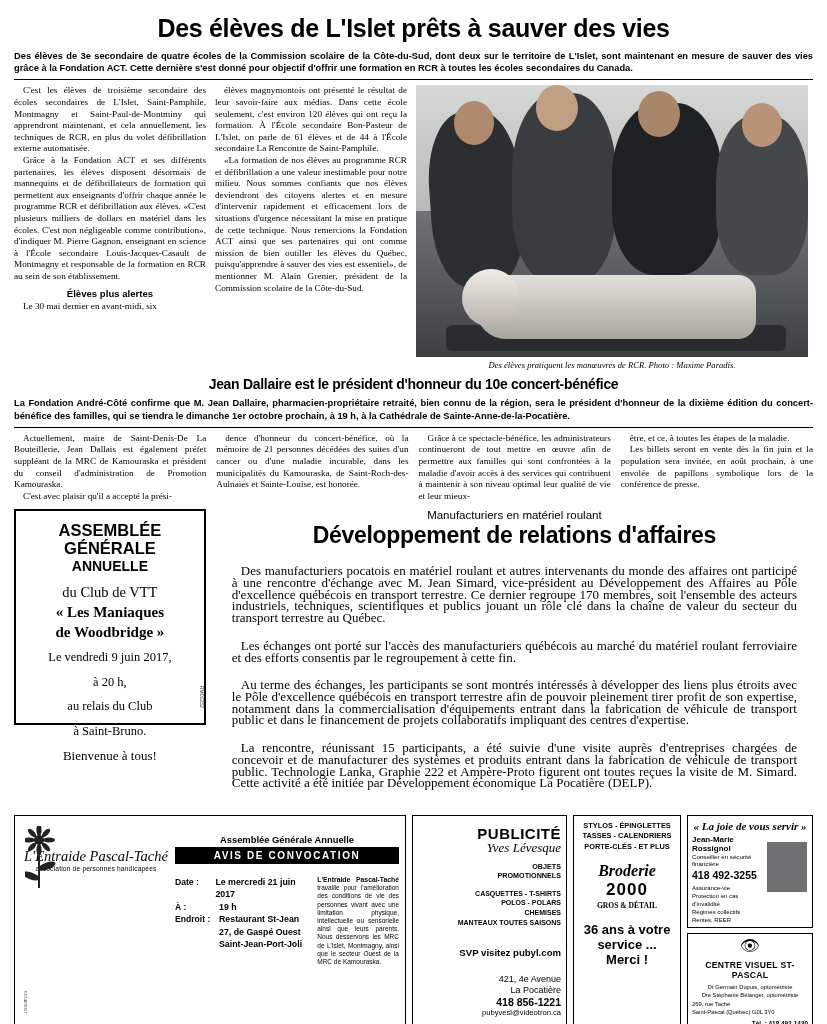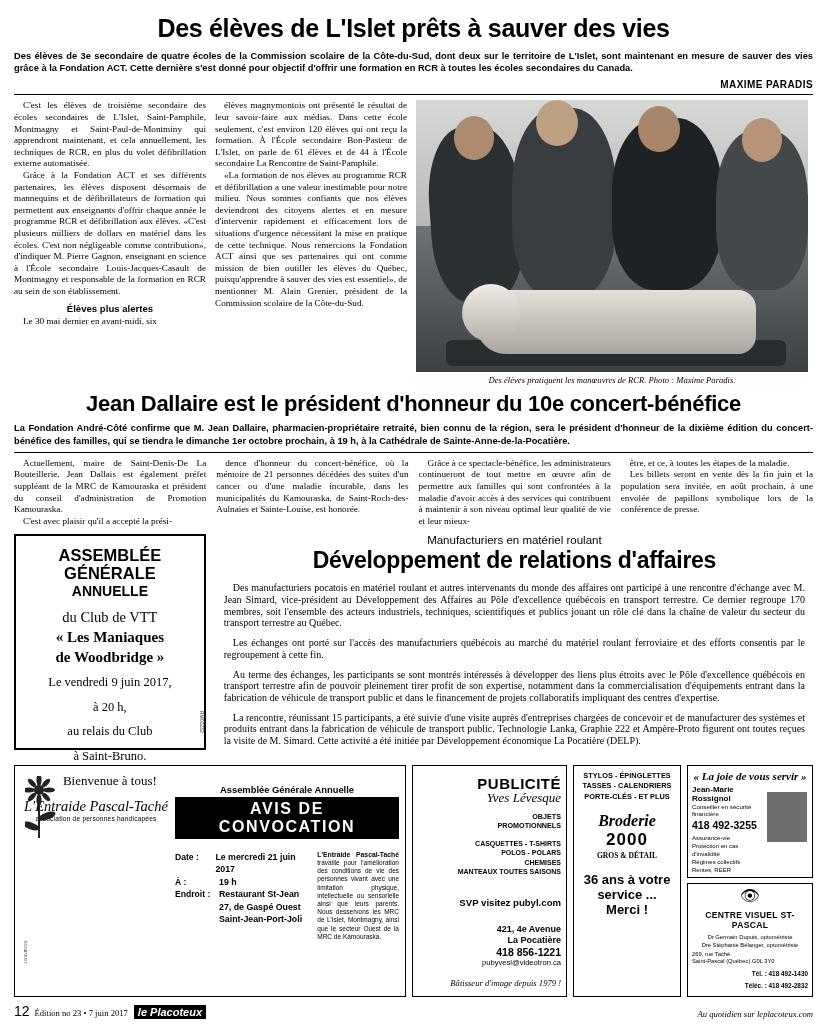--- a/index.html
+++ b/index.html
@@ -90,21 +90,21 @@
   .manikin-head { position:absolute; left:46px; bottom:30px; width:58px; height:58px;
       background:linear-gradient(180deg,#efece6,#b6b2ab); border-radius:50%; }
   .mat { position:absolute; left:30px; bottom:6px; width:340px; height:26px;
       background:#2a2d2f; border-radius:6px; }
 
   
   .headline2 {
     text-align: center;
     font-family: "Liberation Sans", sans-serif;
     font-weight: bold;
-    font-size: 22px;
+    font-size: 14px;
     margin: 6px 0 5px 0;
     letter-spacing: -0.3px;
   }
   .story2cols { display: flex; gap: 10px; margin-top: 4px; }
   .s2col { width: 194px; font-size: 9.2px; line-height: 11.6px; text-align: justify; }
   .s2col p { margin: 0; text-indent: 9px; }
 
   
   .midsection { display: flex; gap: 10px; margin-top: 7px; }
   .aga-box {
@@ -132,53 +132,53 @@
     margin-bottom: 1px;
   }
   .headline3 {
     text-align: center;
     font-family: "Liberation Sans", sans-serif;
     font-weight: bold;
     font-size: 23px;
     margin: 0 0 6px 0;
     letter-spacing: -0.3px;
   }
-  .story3 p { margin: 8px; font-size: 10px; line-height: 11.7px; text-align: justify; text-indent: 9px; }
+  .story3 p { margin: 16px; font-size: 13px; line-height: 11.7px; text-align: justify; text-indent: 9px; }
 
   
   .ads { display: flex; gap: 6px; margin-top: 10px; }
   .ad { border: 1px solid #000; position: relative; }
   .ad1 { width: 392px; height: 232px; padding: 6px; display: flex; }
   .ad1-left { width: 152px; position: relative; }
   .entraide-logo { font-family:"Liberation Serif", serif; font-style: italic; font-size: 14.5px; text-align:center; margin-top: 26px; }
   .entraide-sub { font-size: 6.6px; text-align:center; font-family:"Liberation Sans", sans-serif; letter-spacing:0.2px; }
   .sunflower { position:absolute; left:4px; top:4px; width:46px; height:66px; }
   .ad1-right { width: 228px; padding-left: 4px; }
   .aga-bar {
     background:#000; color:#fff; text-align:center;
-    font-family:"Liberation Sans", sans-serif; font-weight:bold; font-size:16px;
+    font-family:"Liberation Sans", sans-serif; font-weight:bold; font-size:10px;
     letter-spacing:1.6px; padding:3px 12px; margin-top:2px;
   }
   .aga-head2 { text-align:center; font-family:"Liberation Sans", sans-serif; font-weight:bold; font-size:9.4px; margin-top:12px;}
   .ad1-intro { font-family:"Liberation Sans", sans-serif; font-size:9.2px; text-align:center; line-height:12px; margin-top:9px;}
   .ad1-cols { display:flex; gap:8px; margin-top:12px; }
   .details { font-family:"Liberation Sans", sans-serif; font-size:8.6px; line-height:12.5px; width:138px;}
   .details b { font-size:8.8px; }
   .det-row { display:flex; }
   .det-lab { width:44px; font-weight:bold; }
   .blurb { font-family:"Liberation Sans", sans-serif; font-size:6.5px; line-height:8.2px; width:84px; text-align:justify; }
   .blurb b { font-size:6.8px; }
   .vcode { position:absolute; left:2px; bottom:26px; font-size:5px; writing-mode: vertical-rl; color:#333;}
 
   .ad2 { width: 170px; height: 232px; padding: 5px; text-align:right; }
   .pub-logo { font-family:"Liberation Sans", sans-serif; font-weight:bold; font-size:15px; letter-spacing:0.5px; margin-top:4px;}
   .pub-script { font-family:"Liberation Serif", serif; font-style:italic; font-size:13px; margin-top:-2px;}
   .pub-small { font-family:"Liberation Sans", sans-serif; font-weight:bold; font-size:7.2px; line-height:9.4px; margin-top:6px; }
   .pub-list { font-family:"Liberation Sans", sans-serif; font-weight:bold; font-size:7px; line-height:9.6px; margin-top:8px;}
-  .pub-addr { font-family:"Liberation Sans", sans-serif; font-weight:bold; font-size:9px; line-height:11px;}
+  .pub-addr { font-family:"Liberation Sans", sans-serif; font-weight:normal; font-size:9px; line-height:11px;}
   .pub-tel { font-family:"Liberation Sans", sans-serif; font-weight:bold; font-size:10.5px;}
   .pub-mail { font-family:"Liberation Sans", sans-serif; font-size:7.6px;}
   .pub-foot { font-family:"Liberation Serif", serif; font-style:italic; font-size:8.6px; margin-top:11px;}
 
   .ad3 { width: 118px; height: 232px; padding: 5px; text-align:center;}
   .styl { font-family:"Liberation Sans", sans-serif; font-weight:bold; font-size:7.4px; line-height:10.5px;}
   .broderie { font-family:"Liberation Serif", serif; font-style:italic; font-weight:bold; font-size:16px; margin-top:10px;}
   .brod2000 { font-family:"Liberation Sans", sans-serif; font-weight:bold; font-size:17px; letter-spacing:1px;}
   .gros { font-family:Liberation Serif, serif; font-weight:bold; font-size:7.6px; margin-top:1px;}
   .svp { font-family:"Liberation Sans", sans-serif; font-weight:bold; font-size:9.6px; margin-top:22px;}
@@ -206,21 +206,20 @@
   .plac { font-family:"Liberation Sans", sans-serif; font-weight:bold; font-style:italic; font-size:11px; margin-left:6px; background:#000; color:#fff; padding:1px 4px;}
   .foot-right { margin-left:auto; font-family:"Liberation Serif", serif; font-style:italic; font-size:8.6px;}
 </style>
 </head>
 <body>
 
 <div class="page">
 
   <h1 class="headline1">Des élèves de L'Islet prêts à sauver des vies</h1>
   <div class="lede">Des élèves de 3e secondaire de quatre écoles de la Commission scolaire de la Côte-du-Sud, dont deux sur le territoire de L'Islet, sont maintenant en mesure de sauver des vies grâce à la Fondation ACT. Cette dernière s'est donné pour objectif d'offrir une formation en RCR à toutes les écoles secondaires du Canada.</div>
-  <div class="byline">MAXIME PARADIS</div>
   <div class="rule"></div>
 
   <div class="story1">
     <div class="col col1">
       <p>C'est les élèves de troisième secondaire des écoles secondaires de L'Islet, Saint-Pamphile, Montmagny et Saint-Paul-de-Montminy qui apprendront maintenant, et cela annuellement, les techniques de RCR, en plus du volet défibrillation externe automatisée.</p>
       <p>Grâce à la Fondation ACT et ses différents partenaires, les élèves disposent désormais de mannequins et de défibrillateurs de formation qui permettent aux enseignants d'offrir chaque année le programme RCR et défibrillation aux élèves. «C'est plusieurs milliers de dollars en matériel dans les écoles. C'est non négligeable comme contribution», d'indiquer M. Pierre Gagnon, enseignant en science à l'École secondaire Louis-Jacques-Casault de Montmagny et responsable de la formation en RCR au sein de son établissement.</p>
       <div class="subhead">Élèves plus alertes</div>
       <p>Le 30 mai dernier en avant-midi, six</p>
     </div>
     <div class="col col2">

